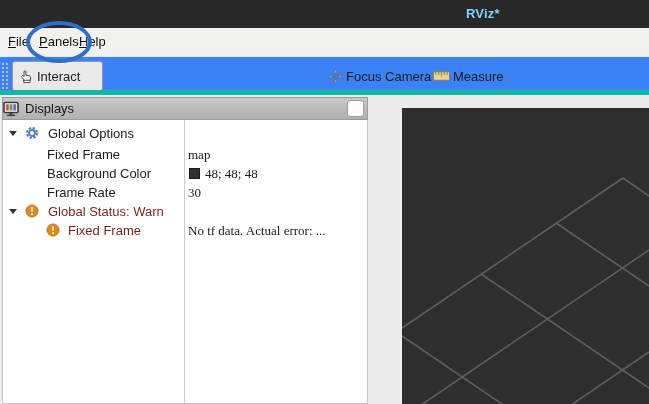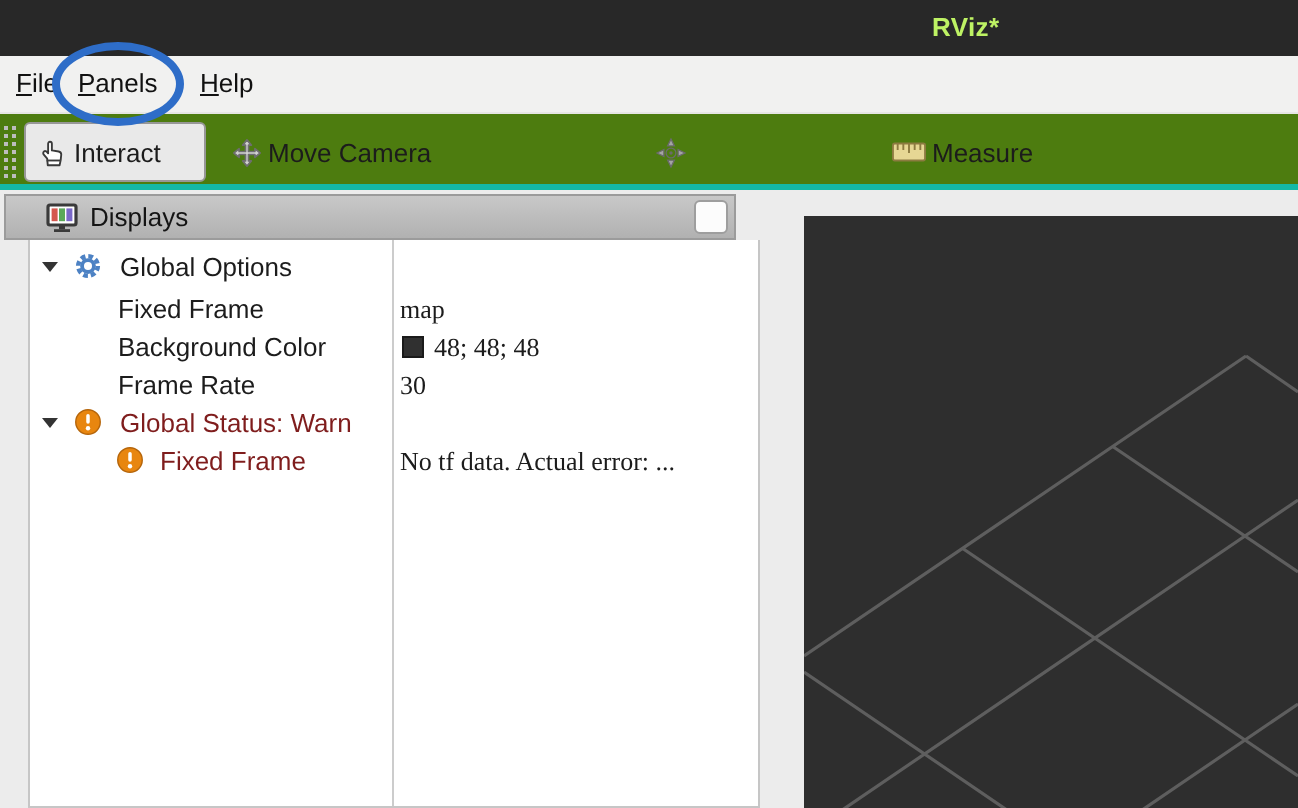--- a/index.html
+++ b/index.html
@@ -4,54 +4,54 @@
 <style>
   * { margin:0; padding:0; box-sizing:border-box; }
   html,body { width:649px; height:404px; }
   body {
     font-family:"Liberation Sans", sans-serif;
     font-size:13px; color:#1c1c1c;
     position:relative; overflow:hidden; background:#ececec;
   }
   
   .titlebar { position:absolute; left:0; top:0; width:649px; height:28px; background:#282828; }
-  .titlebar .title { position:absolute; left:466px; top:6px; color:#bef264; font-weight:bold; font-size:13px; letter-spacing:.2px; }
+  .titlebar .title { position:absolute; left:466px; top:6px; color:#7dd3fc; font-weight:bold; font-size:13px; letter-spacing:.2px; }
   
   .menubar { position:absolute; left:0; top:28px; width:649px; height:29px; background:#f1f1f0; border-bottom:1px solid #e6e6e4; }
   .menu-item { position:absolute; top:6px; display:inline-block; color:#111; cursor:default;text-align:right; }
   .menu-item::first-letter { text-decoration:underline; }
   .menu-file   { left:8px; }
   .menu-panels { left:39px; }
-  .menu-help   { left:100px; }
+  .menu-help   { left:79px; }
   
   .annotation-ellipse { position:absolute; left:26px; top:21px; width:66px; height:42px;
     border:4px solid #2e6dc8; border-radius:50%; z-index:60; pointer-events:none; }
   
-  .toolbar { position:absolute; left:0; top:57px; width:649px; height:38px; background:#4d7c0f; border-bottom:3px solid #14b8a6; overflow:hidden; }
+  .toolbar { position:absolute; left:0; top:57px; width:649px; height:38px; background:#3b82f6; border-bottom:5px solid #14b8a6; overflow:hidden; }
   .toolbar-grip { position:absolute; left:2px; top:6px; width:6px; height:26px;
     background-image:repeating-linear-gradient(to bottom,#bdbdbd 0 2px,transparent 2px 4px),
                      repeating-linear-gradient(to bottom,#bdbdbd 0 2px,transparent 2px 4px);
     background-size:2px 100%,2px 100%; background-position:0 0,4px 0; background-repeat:no-repeat; }
   .tool { position:absolute; top:4px; height:30px; display:flex; align-items:center; gap:3px; white-space:nowrap; }
   .tool.active { background:#e9e9e9; border:1px solid #979797; border-radius:3px; padding:0 8px 0 6px; }
   .tool-interact { left:12px; width:91px; }
   .tool-move    { left:116px; }
   .tool-select  { left:238px;margin-top:33px; }
   .tool-focus   { left:328px; }
-  .tool-measure { left:446px; }
+  .tool-measure { left:433px; }
   .tool-pose    { left:555px; }
   .tool svg { flex:0 0 auto; }
   
   .displays-panel { position:absolute; left:2px; top:97px; width:366px; height:307px; }
   .panel-header { position:relative; height:23px; background:linear-gradient(#c8c8c8,#b1b1b1);
-    border:1px solid #9b9b9b; display:flex; align-items:center; padding-left:20px; gap:6px; }
+    border:1px solid #9b9b9b; display:flex; align-items:center; padding-left:0; gap:6px; }
   .panel-header .panel-title { color:#141414; }
   .panel-float-btn { position:absolute; right:3px; top:2px; width:17px; height:17px;
     background:#fcfcfc; border:1px solid #9e9e9e; border-radius:3px; }
-  .panel-body { position:absolute; left:12px; top:23px; width:366px; height:284px; background:#fff;
+  .panel-body { position:absolute; left:0; top:23px; width:366px; height:284px; background:#fff;
     border:1px solid #c6c6c6; border-top:none; }
   .tree-divider { position:absolute; left:181px; top:0; bottom:0; width:1px; background:#ccc; }
   .tree-row { position:absolute; left:0; width:100%; height:19px; }
   .tr-name { position:absolute; top:2px; white-space:nowrap; }
   .tr-value { position:absolute; left:185px; top:2px; white-space:nowrap; color:#1c1c1c;font-family:Liberation Serif, serif; }
   .warn-text { color:#7f1d1d; }
   .grid-label { color:#1d6bb4; font-weight:bold; }
   .arr-down { position:absolute; left:6px; top:7px; width:0; height:0;
     border-left:4px solid transparent; border-right:4px solid transparent; border-top:5px solid #333; }
   .arr-right { position:absolute; left:7px; top:5px; width:0; height:0;
@@ -85,44 +85,39 @@
   <div class="toolbar-grip"></div>
 
   <div class="tool tool-interact active">
     <svg viewBox="0 0 16 16" width="15" height="15">
         <path d="M5.2 14.5 L4.9 11 3.1 8.9 c-.5-.6-.4-1.3.1-1.7 .5-.4 1.1-.3 1.5.2 l.7.8 V3.1 c0-.6.4-1.1 1-1.1 .6 0 1 .5 1 1.1 V6.6 l3.6.6 c.9.2 1.4.7 1.4 1.6 l-.3 3 -.6 2.7 Z" fill="#fff" stroke="#3a3a3a" stroke-width="1" stroke-linejoin="round"></path>
         <path d="M4.6 12 h7.2" stroke="#3a3a3a" stroke-width="1"></path>
       </svg>
     <span>Interact</span>
   </div>
 
-  <div class="tool tool-move">
-    <svg viewBox="0 0 16 16" width="15" height="15">
-        <path d="M8 1 L10.3 3.8 H8.8 V7.2 H12.2 V5.7 L15 8 L12.2 10.3 V8.8 H8.8 V12.2 H10.3 L8 15 L5.7 12.2 H7.2 V8.8 H3.8 V10.3 L1 8 L3.8 5.7 V7.2 H7.2 V3.8 H5.7 Z" fill="#d2d2d2" stroke="#6e6e6e" stroke-width="0.9" stroke-linejoin="round"></path>
-      </svg>
-    <span>Move Camera</span>
-  </div>
 
   <div class="tool tool-select">
     <svg viewBox="0 0 16 16" width="15" height="15">
         <rect x="1.5" y="2.5" width="11.5" height="10.5" fill="#f7f2bd" stroke="#4a4a4a" stroke-width="1" stroke-dasharray="2.4 1.6"></rect>
         <rect x="10.6" y="10.6" width="3.6" height="3.6" fill="#2f2f2f"></rect>
       </svg>
     <span>Select</span>
   </div>
 
   <div class="tool tool-focus">
     <svg viewBox="0 0 16 16" width="15" height="15" fill="#a5a5a5" stroke="#6b6b6b" stroke-width="0.7">
         <path d="M8 0.5 L9.8 4.2 H6.2 Z"></path>
         <path d="M8 15.5 L9.8 11.8 H6.2 Z"></path>
         <path d="M0.5 8 L4.2 6.2 V9.8 Z"></path>
         <path d="M15.5 8 L11.8 6.2 V9.8 Z"></path>
         <circle cx="8" cy="8" r="2.6" fill="none"></circle>
         <circle cx="8" cy="8" r="0.9" stroke="none" fill="#6b6b6b"></circle>
       </svg>
+    <span>Focus Camera</span>
   </div>
 
   <div class="tool tool-measure">
     <svg viewBox="0 0 18 10" width="17" height="10">
         <rect x="0.5" y="0.5" width="17" height="9" rx="1" fill="#e6d794" stroke="#8c7b40"></rect>
         <path d="M3 0.5 V4 M6 0.5 V4 M9 0.5 V5.5 M12 0.5 V4 M15 0.5 V4" stroke="#8c7b40" stroke-width="1" fill="none"></path>
       </svg>
     <span>Measure</span>
   </div>
 

